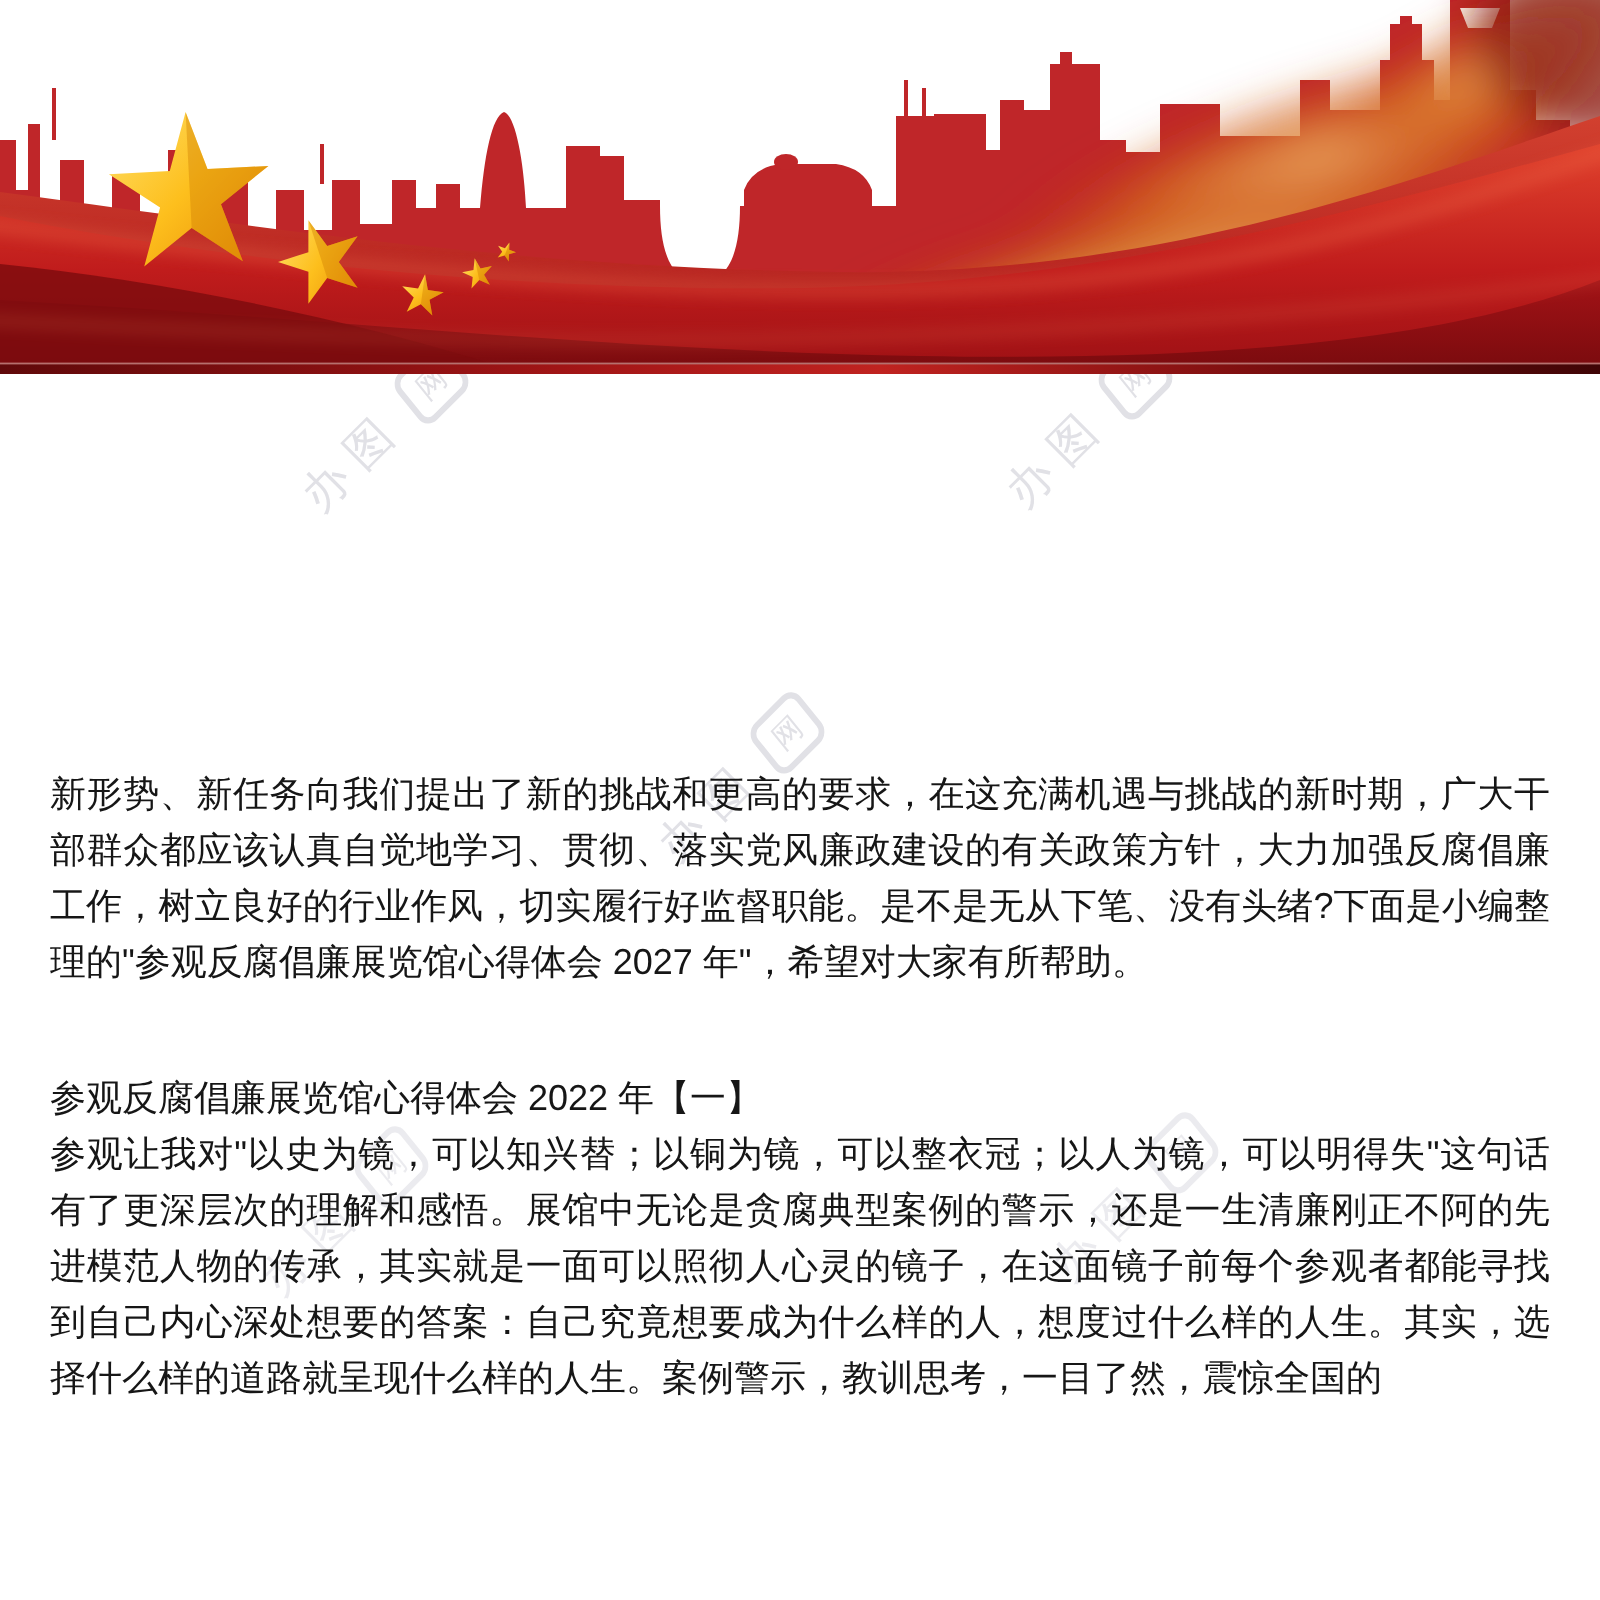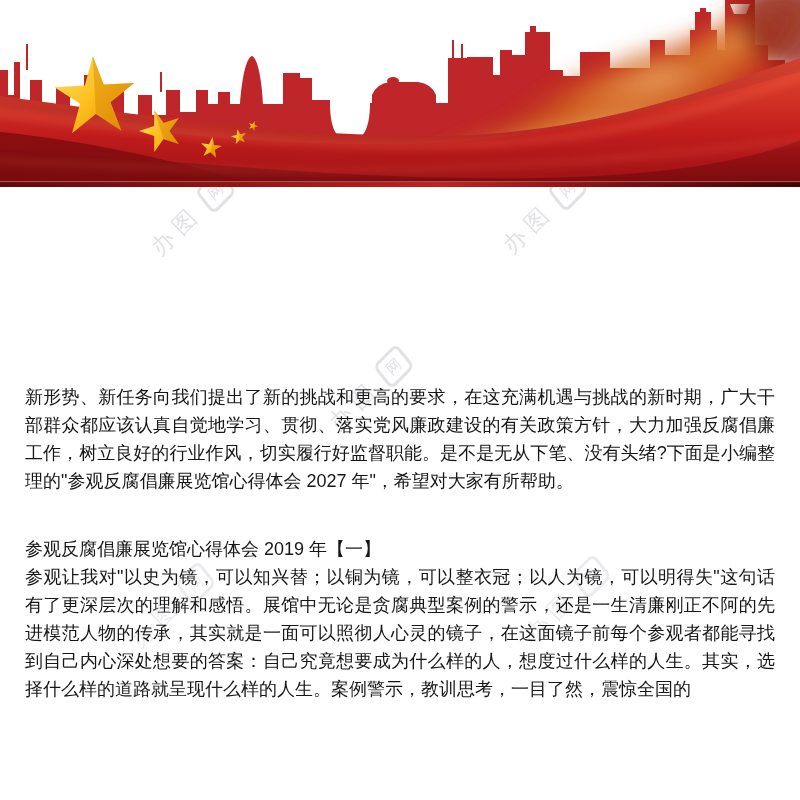--- a/index.html
+++ b/index.html
@@ -185,17 +185,17 @@
     <div class="wm faint" style="left:515px; top:585px;">
       <span class="wm-text">办图</span>
       <span class="wm-logo">
           <span>网</span>
         </span>
     </div>
   </div>
 
   <div class="content">
     <p class="intro">新形势、新任务向我们提出了新的挑战和更高的要求，在这充满机遇与挑战的新时期，广大干部群众都应该认真自觉地学习、贯彻、落实党风廉政建设的有关政策方针，大力加强反腐倡廉工作，树立良好的行业作风，切实履行好监督职能。是不是无从下笔、没有头绪?下面是小编整理的"参观反腐倡廉展览馆心得体会 2027 年"，希望对大家有所帮助。</p>
-    <p class="heading">参观反腐倡廉展览馆心得体会 2019 年【一】</p>
+    <p class="heading">参观反腐倡廉展览馆心得体会 2022 年【一】</p>
     <p>参观让我对"以史为镜，可以知兴替；以铜为镜，可以整衣冠；以人为镜，可以明得失"这句话有了更深层次的理解和感悟。展馆中无论是贪腐典型案例的警示，还是一生清廉刚正不阿的先进模范人物的传承，其实就是一面可以照彻人心灵的镜子，在这面镜子前每个参观者都能寻找到自己内心深处想要的答案：自己究竟想要成为什么样的人，想度过什么样的人生。其实，选择什么样的道路就呈现什么样的人生。案例警示，教训思考，一目了然，震惊全国的</p>
   </div>
 
 </div>
 
 </body></html>

